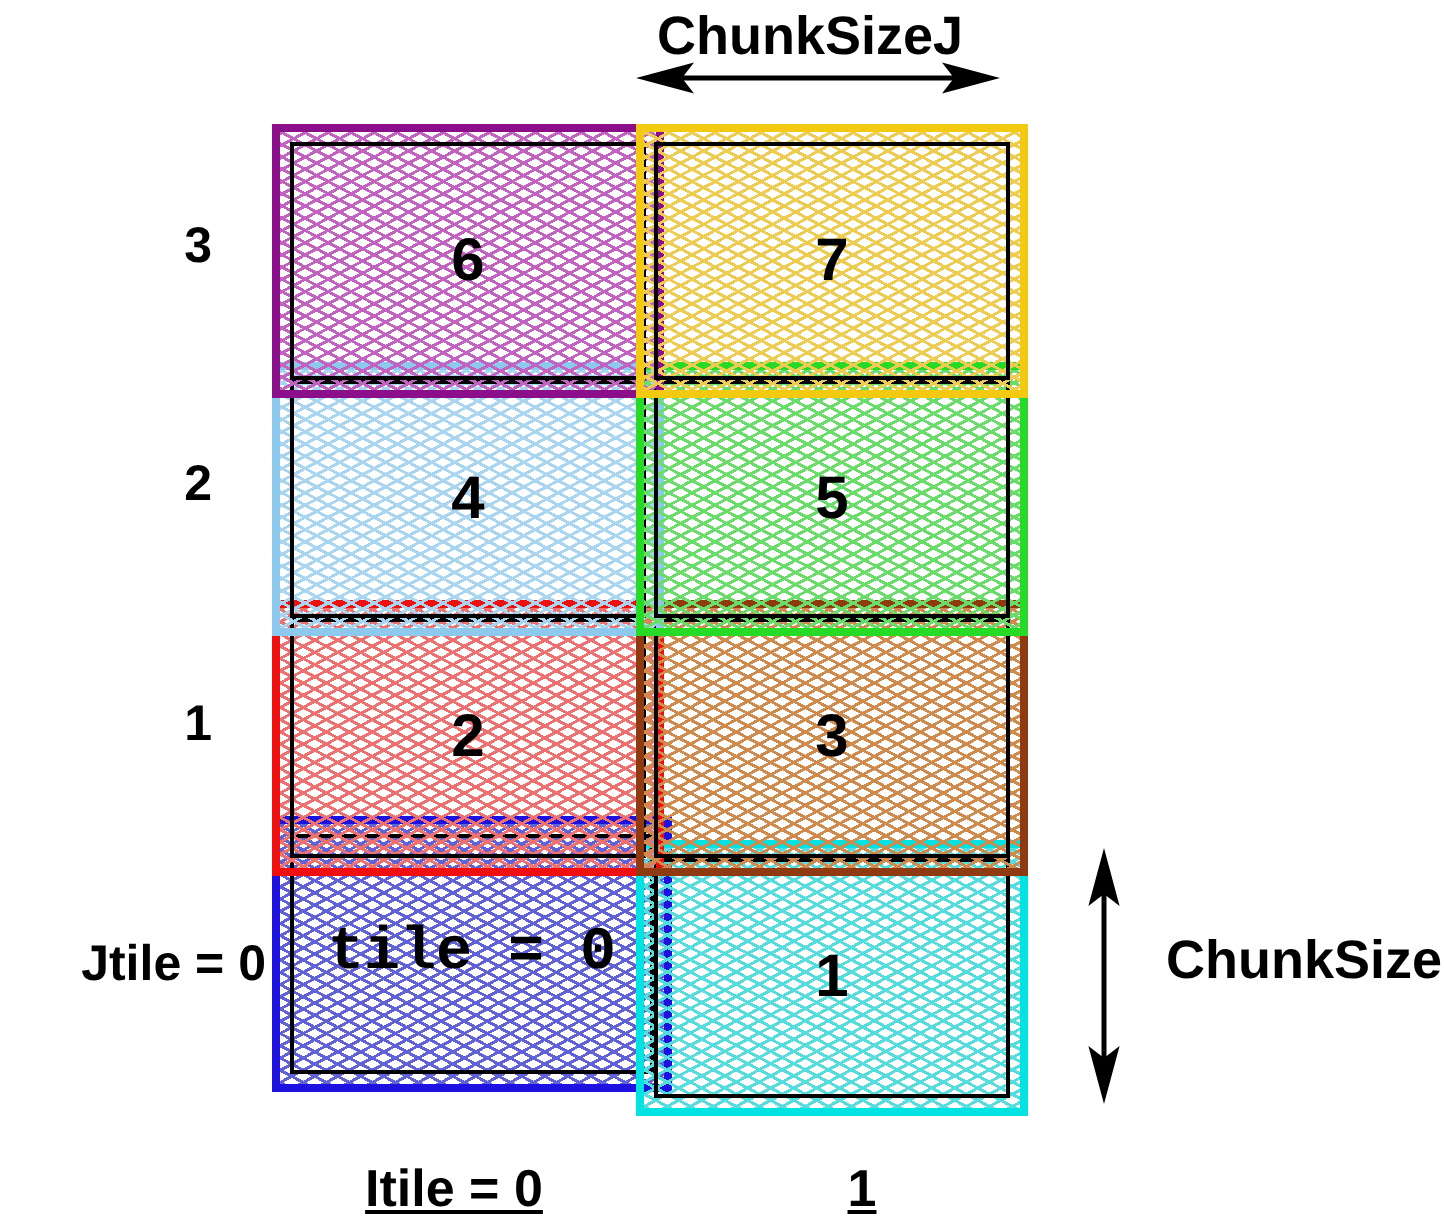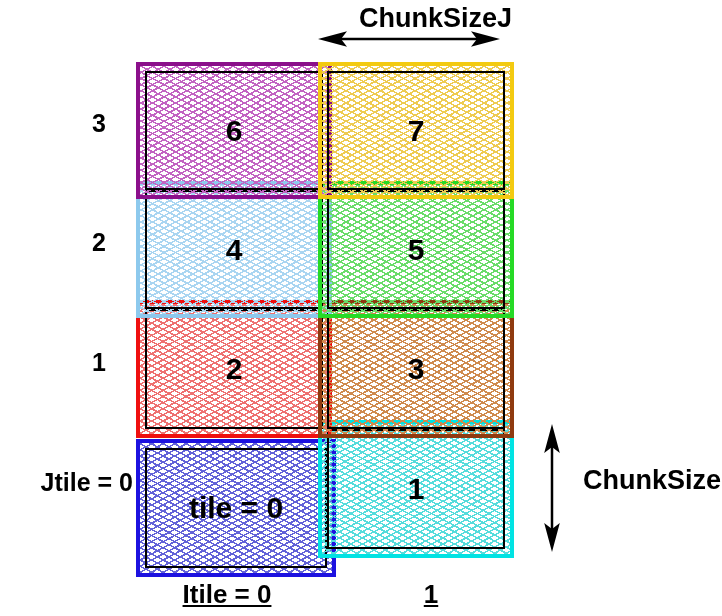--- a/index.html
+++ b/index.html
@@ -27,35 +27,35 @@
     display:flex; justify-content:flex-end; align-items:center;
     font-size:25px; white-space:nowrap;
   }
   .col-label {
     position:absolute; top:578px; width:200px; height:32px;
     display:flex; justify-content:center; align-items:center;
     font-size:26px; white-space:nowrap;text-decoration:underline;
   }
   .title-top {
     position:absolute; left:298px; top:3px; width:214px;
-    text-align:right; font-size:27px; white-space:nowrap;
+    text-align:center; font-size:27px; white-space:nowrap;
   }
   .title-right {
     position:absolute; left:583px; top:465px;
     font-size:27px; white-space:nowrap;
   }
   .arrow { position:absolute; }
 </style>
 </head>
 <body>
 
 <div class="canvas">
 
   <div id="tiles-layer">
-      <div class="tile" style="left: 136px; top: 439px; width: 200px; height: 138px; border-color: rgb(29, 18, 224); --hatch: #6262d8;">
+      <div class="tile" style="left: 136px; top: 408px; width: 200px; height: 138px; border-color: rgb(29, 18, 224); font-family: Liberation Mono, monospace; --hatch: #6262d8;">
         <div class="core"></div>
         <div class="tile-label">tile = 0</div>
       </div>
       <div class="tile" style="left: 318px; top: 420px; width: 196px; height: 138px; border-color: rgb(0, 227, 227); --hatch: #55dcdc;">
         <div class="core"></div>
         <div class="tile-label">1</div>
       </div>
       <div class="tile" style="left: 136px; top: 300px; width: 196px; height: 138px; border-color: rgb(239, 15, 15); --hatch: #ee7171;">
         <div class="core"></div>
         <div class="tile-label">2</div>

